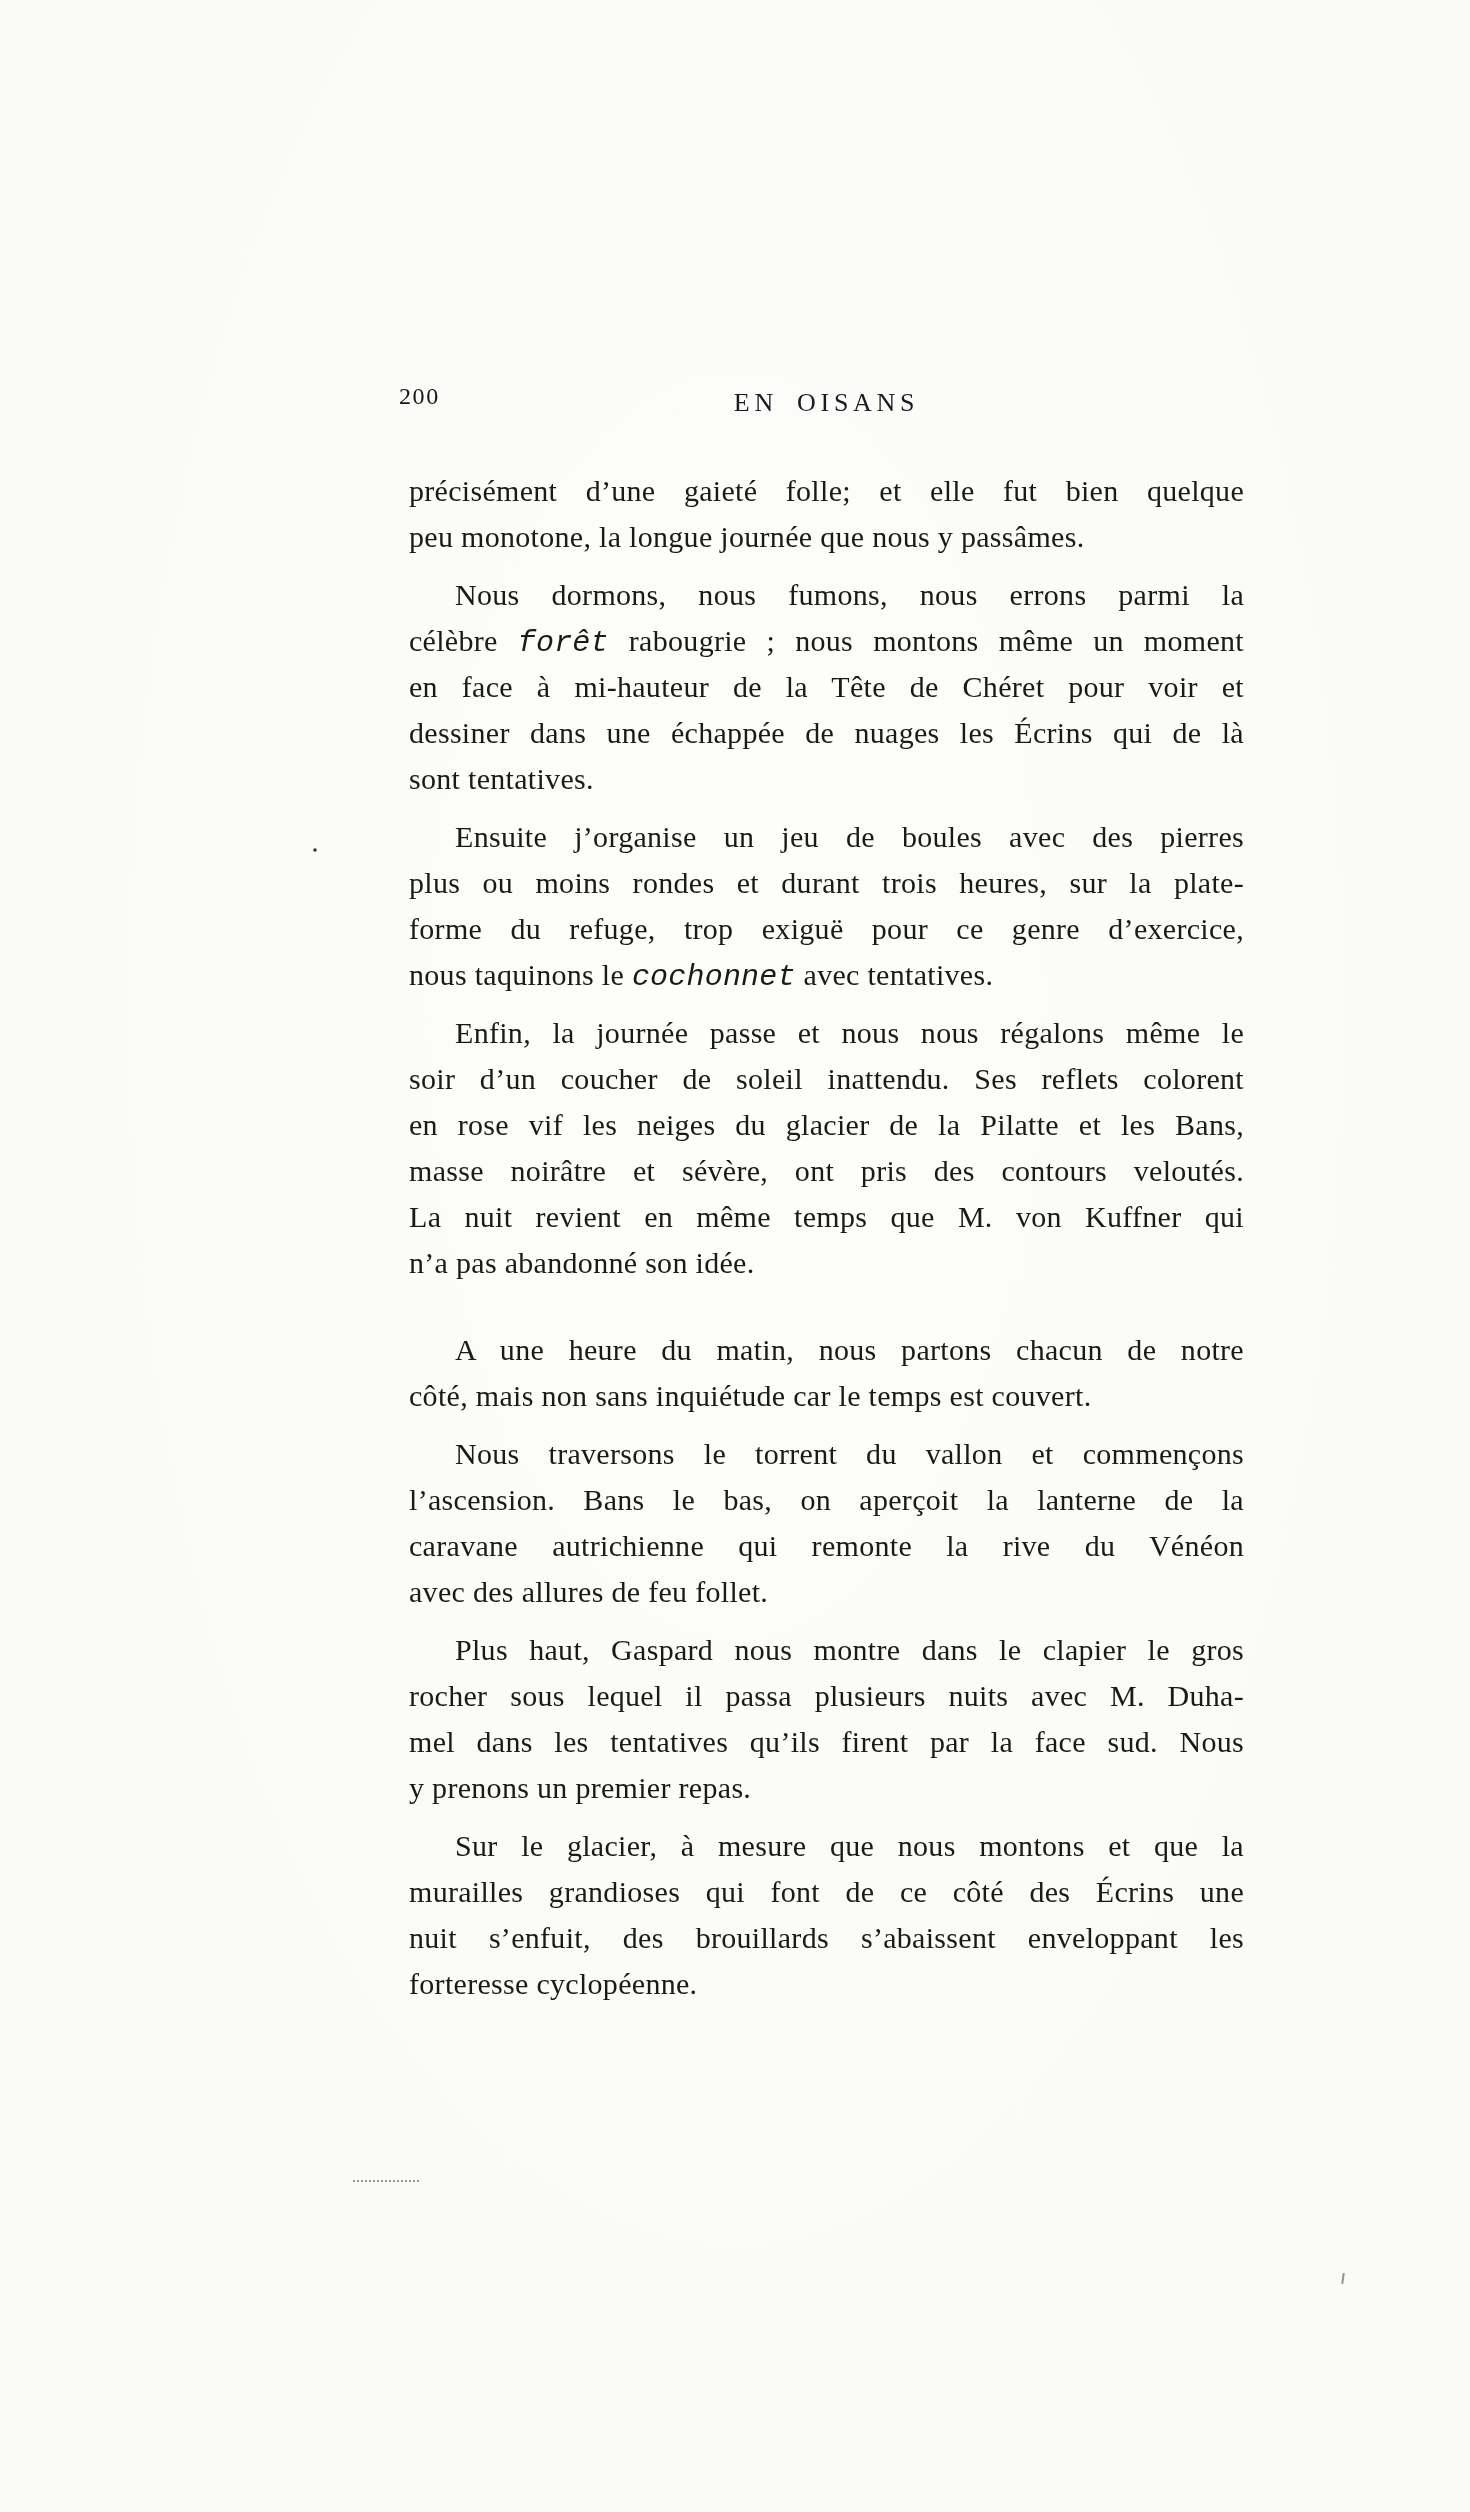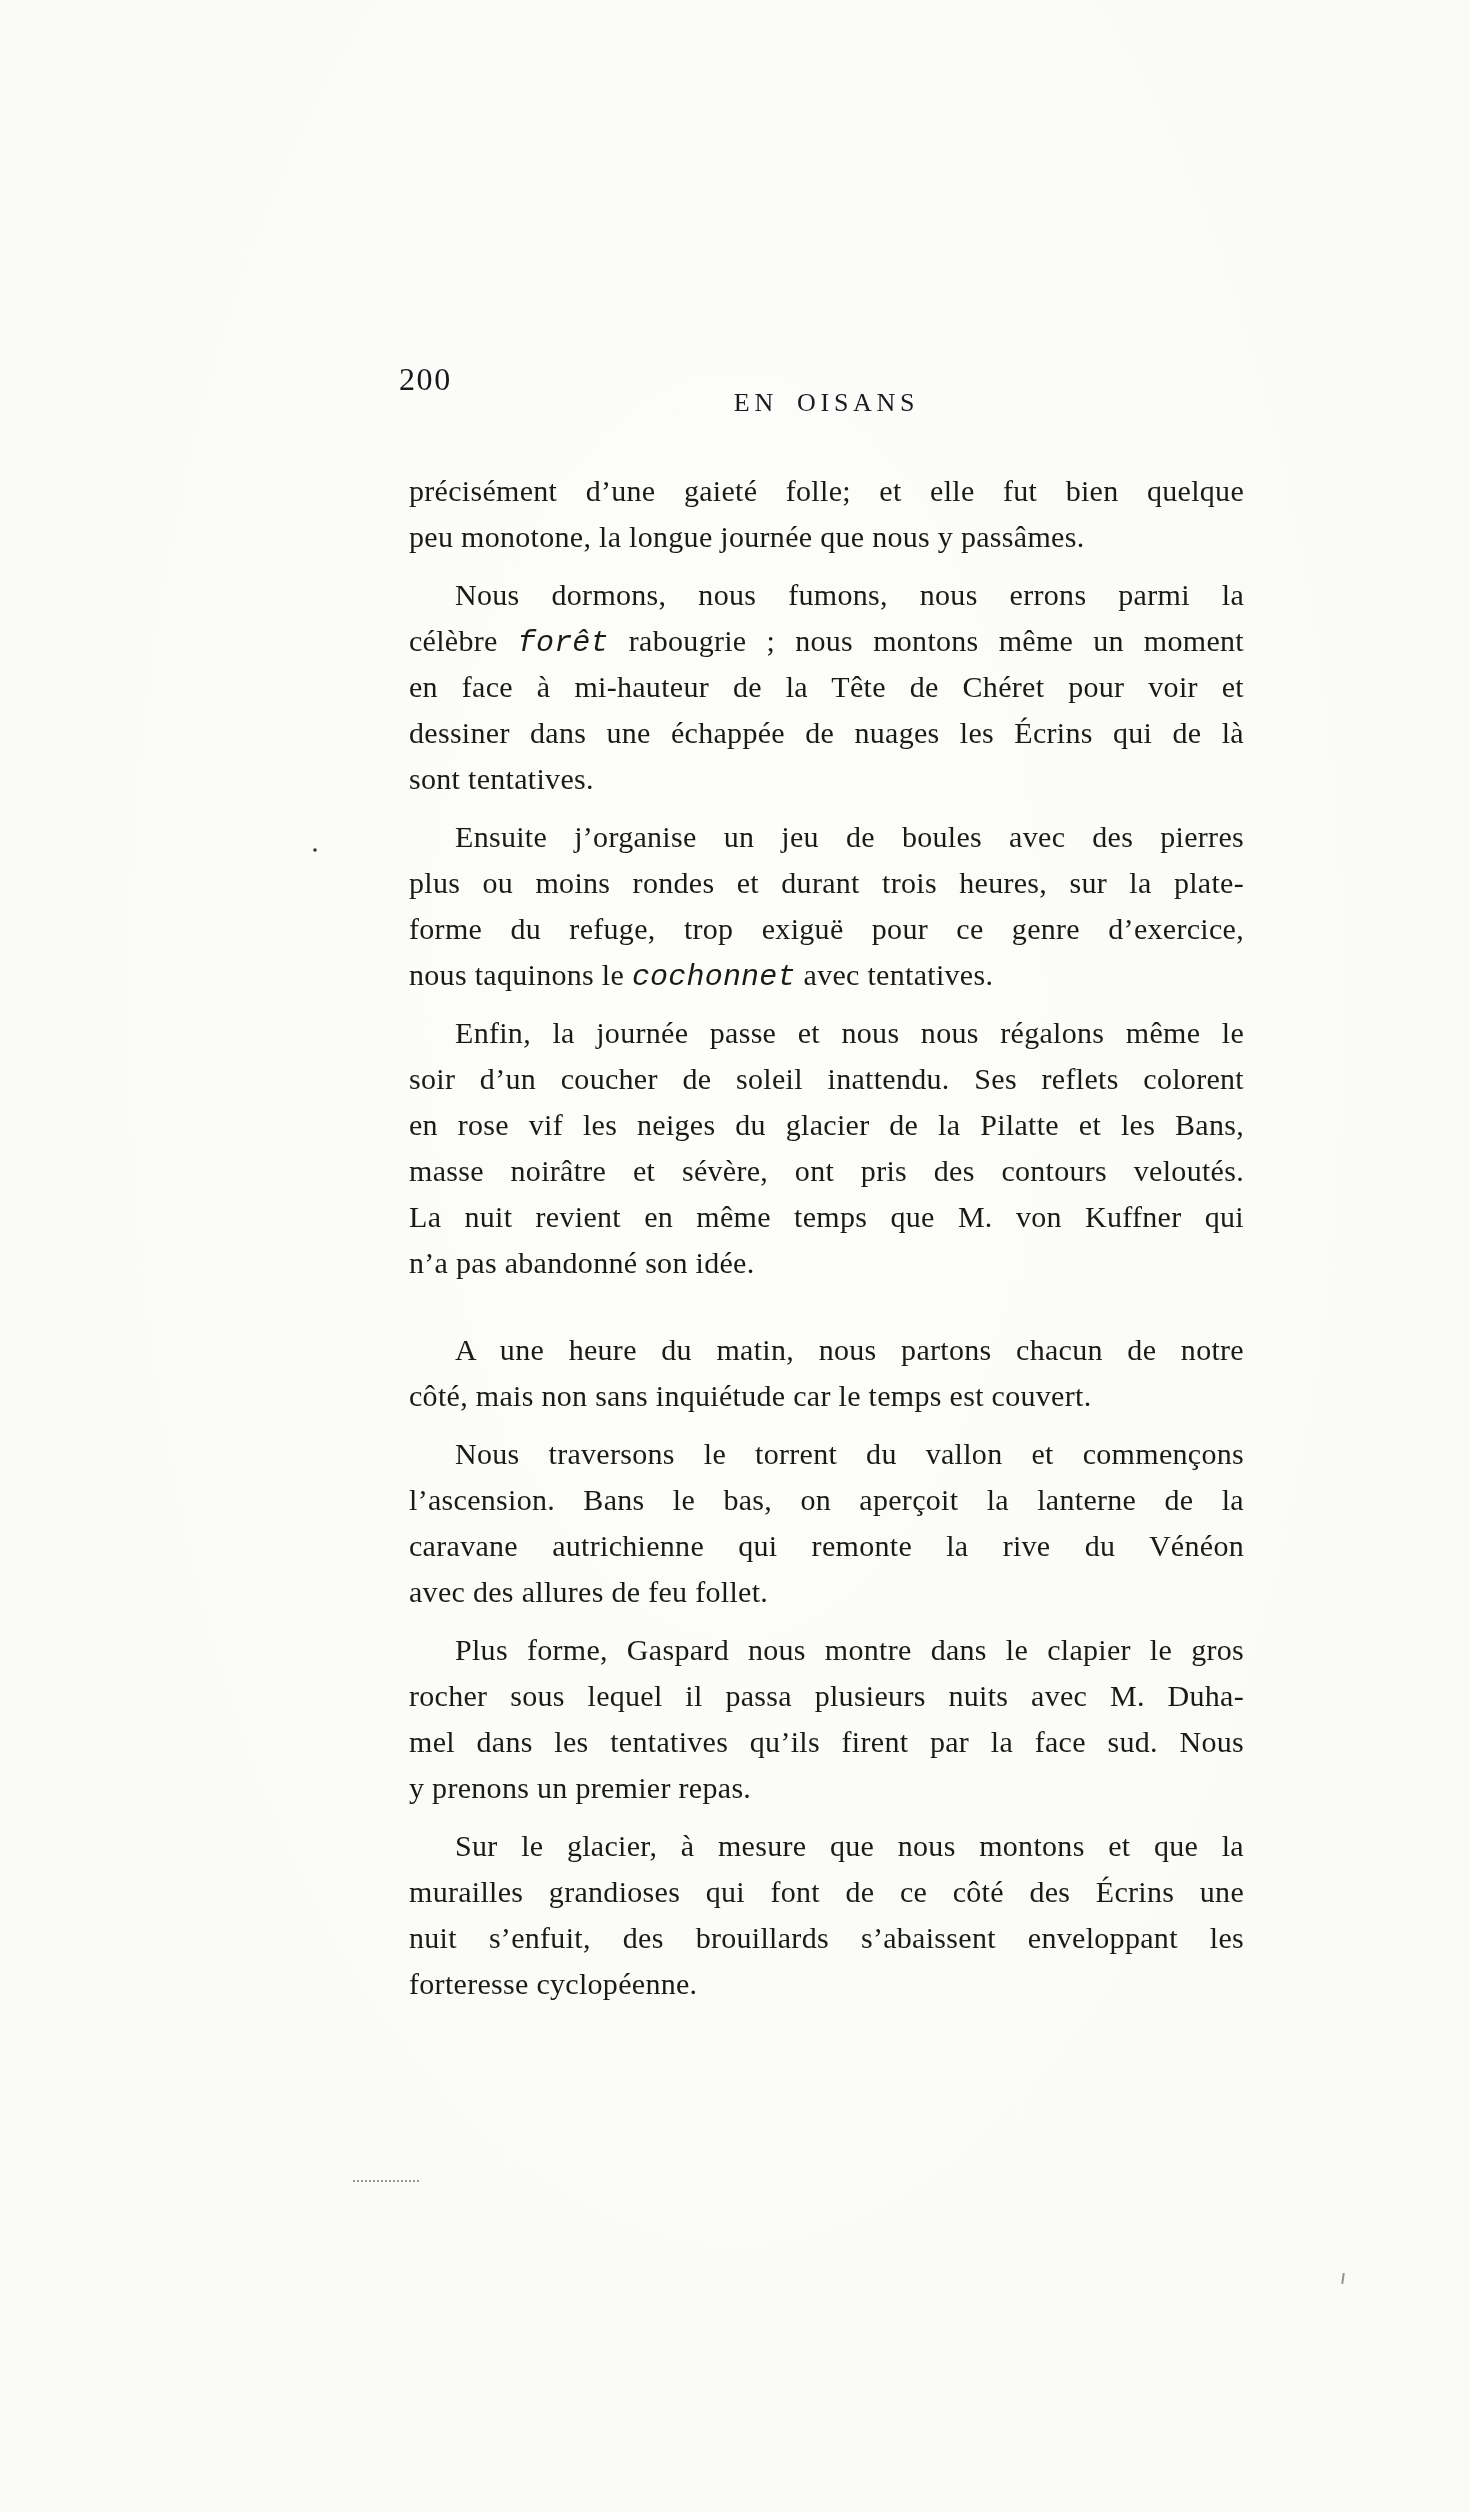--- a/index.html
+++ b/index.html
@@ -18,22 +18,22 @@
   .page {
     position: absolute;
     inset: 0;
     background:
       radial-gradient(ellipse at 50% 40%, rgba(255,255,255,0.6), rgba(246,246,243,0.25) 70%),
       #fbfbf8;
   }
   .page-number {
     position: absolute;
     left: 399px;
-    top: 361px;
-    font-size: 32px;
+    top: 383px;
+    font-size: 24px;
     letter-spacing: 1.6px;
     color: #17171a;
   }
   .running-header {
     position: absolute;
     left: 397px;
     top: 388px;
     width: 859px;
     text-align: center;
     font-size: 26px;
@@ -156,21 +156,21 @@
         <div class="line indent"><span>A une heure du matin, nous partons chacun de notre</span></div>
         <div class="line last"><span>côté, mais non sans inquiétude car le temps est couvert.</span></div>
       </div>
       <div class="para">
         <div class="line indent"><span>Nous traversons le torrent du vallon et commençons</span></div>
         <div class="line"><span>l’ascension. Bans le bas, on aperçoit la lanterne de la</span></div>
         <div class="line"><span>caravane autrichienne qui remonte la rive du Vénéon</span></div>
         <div class="line last"><span>avec des allures de feu follet.</span></div>
       </div>
       <div class="para">
-        <div class="line indent"><span>Plus forme, Gaspard nous montre dans le clapier le gros</span></div>
+        <div class="line indent"><span>Plus haut, Gaspard nous montre dans le clapier le gros</span></div>
         <div class="line"><span>rocher sous lequel il passa plusieurs nuits avec M. Duha-</span></div>
         <div class="line"><span>mel dans les tentatives qu’ils firent par la face sud. Nous</span></div>
         <div class="line last"><span>y prenons un premier repas.</span></div>
       </div>
       <div class="para">
         <div class="line indent"><span>Sur le glacier, à mesure que nous montons et que la</span></div>
         <div class="line"><span>murailles grandioses qui font de ce côté des Écrins une</span></div>
         <div class="line"><span>nuit s’enfuit, des brouillards s’abaissent enveloppant les</span></div>
         <div class="line last"><span>forteresse cyclopéenne.</span></div>
       </div>

